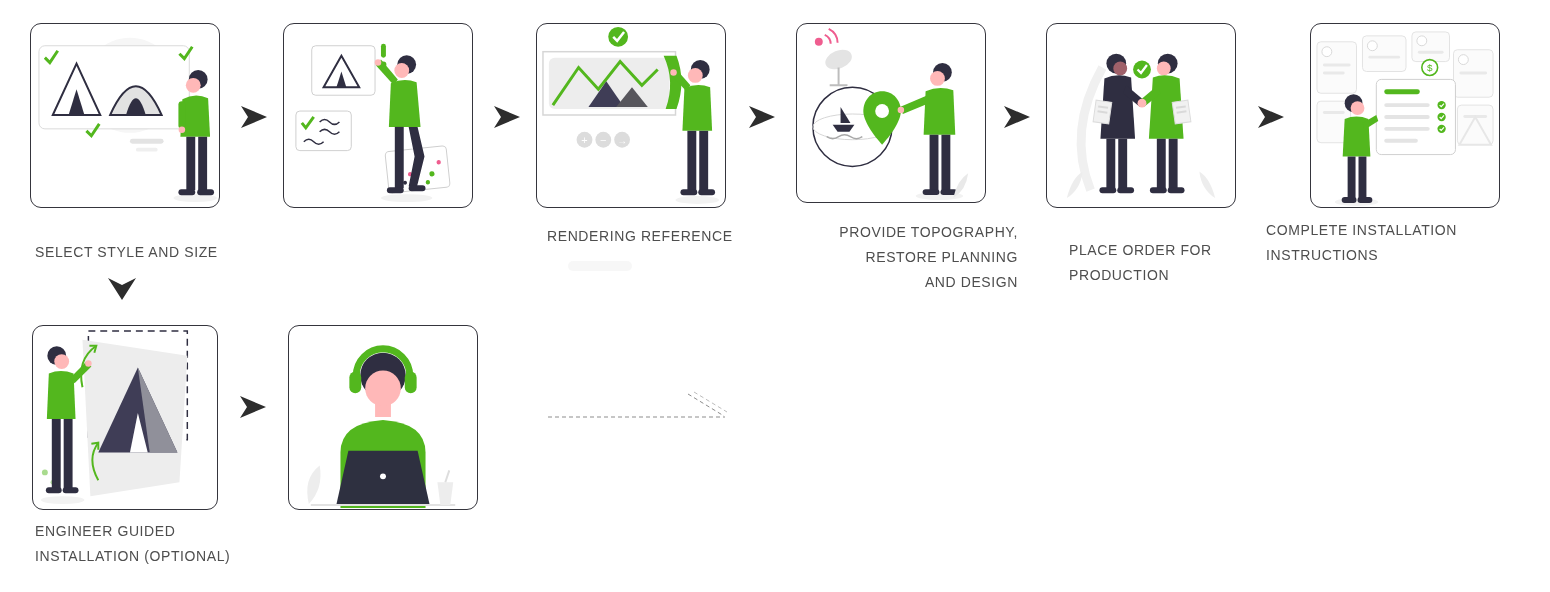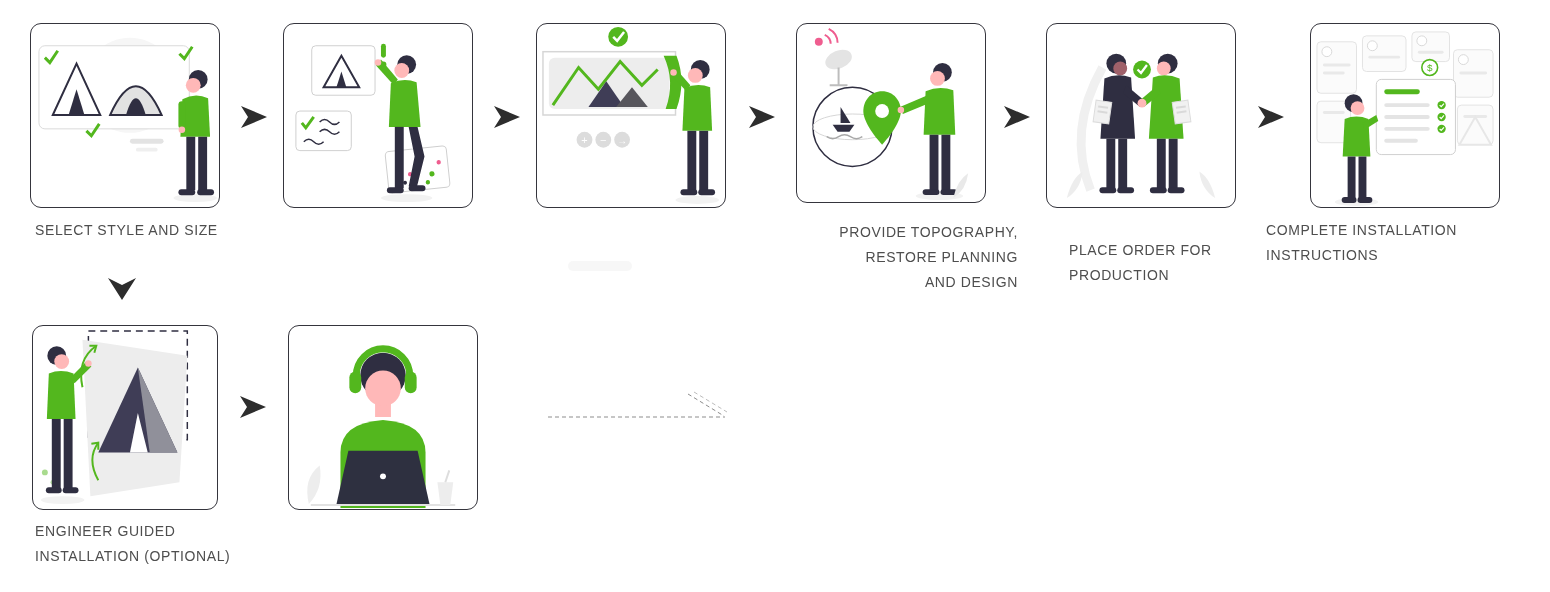--- a/index.html
+++ b/index.html
@@ -315,21 +315,22 @@
         <path d="M34 96 Q46 91 58 96 L60 134 L32 134 Z" class="f-green"></path>
         <path d="M52 100 L66 92 L68 98 L54 107 Z" class="f-green"></path>
         <rect x="37" y="134" width="8" height="42" class="f-navy"></rect>
         <rect x="48" y="134" width="8" height="42" class="f-navy"></rect>
         <rect x="31" y="175" width="15" height="6" rx="3" class="f-navy"></rect>
         <rect x="47" y="175" width="15" height="6" rx="3" class="f-navy"></rect>
       </g>
     </svg>
   </div>
 
-  <div class="label" style="left:35px;top:218px;width:200px;">SELECT STYLE AND SIZE</div>
+  <div class="label" style="left:35px;top:240px;width:200px;">SELECT STYLE AND SIZE</div>
+  <div class="label" style="left:547px;top:224px;width:200px;">RENDERING REFERENCE</div>
   <div class="label" style="left:838px;top:220px;width:180px;text-align:right;">PROVIDE TOPOGRAPHY, RESTORE PLANNING AND DESIGN</div>
   <div class="label" style="left:1069px;top:218px;width:155px;margin-top:20px;">PLACE ORDER FOR PRODUCTION</div>
   <div class="label" style="left:1266px;top:218px;width:200px;">COMPLETE INSTALLATION INSTRUCTIONS</div>
 
   <svg class="arrow" style="left:108px;top:278px;" width="28" height="22" viewBox="0 0 28 22">
       <polygon points="0,0 14,7 28,0 14,22"></polygon>
     </svg>
 
   <div class="card" style="left:32px;top:325px;width:186px;">
     <svg viewBox="0 0 186 185">

